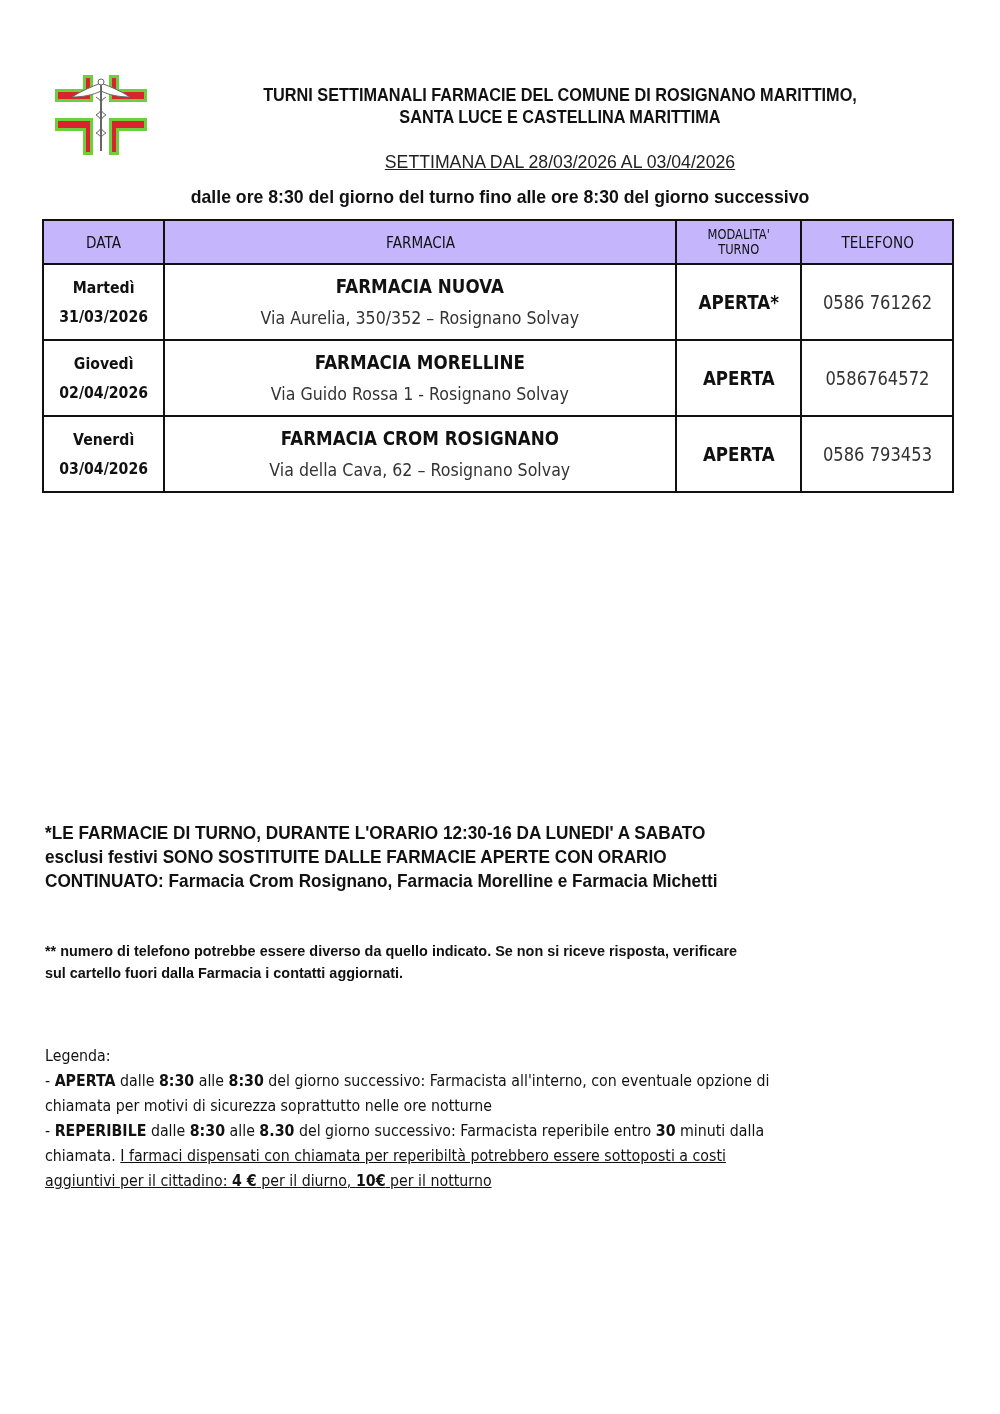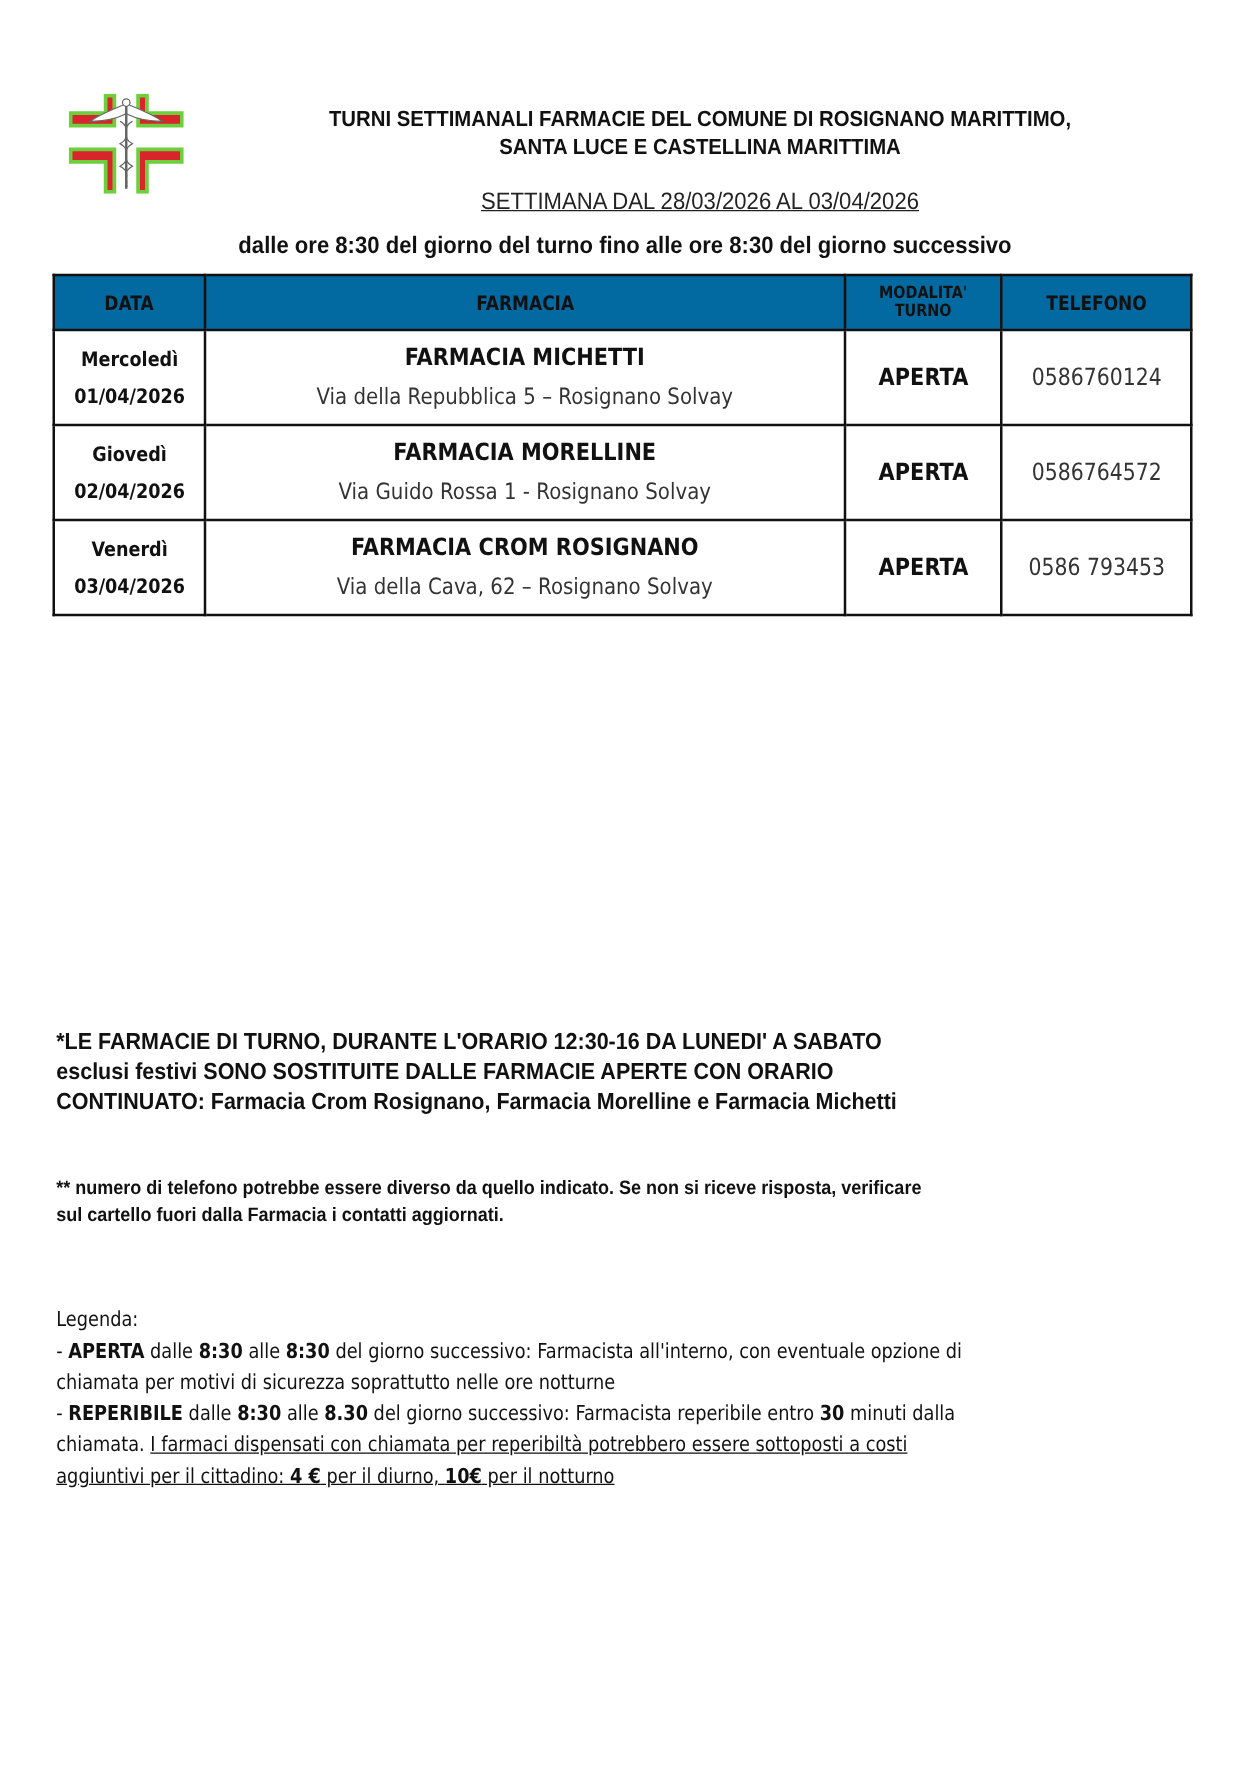--- a/index.html
+++ b/index.html
@@ -6,21 +6,21 @@
   body { width: 1000px; height: 1414px; position: relative; font-family: "Liberation Sans", sans-serif; color: #111; overflow: hidden; }
 
   .logo { position: absolute; left: 55px; top: 75px; width: 92px; height: 80px; }
 
   .title { position: absolute; left: 175px; top: 84px; width: 770px; text-align: center; font-weight: bold; font-size: 17.5px; line-height: 22px; color: #111; transform: scaleX(0.93); transform-origin: center; }
   .week { position: absolute; left: 175px; top: 151px; width: 770px; text-align: center; font-size: 19px; text-decoration: underline; color: #222; transform: scaleX(0.93); }
   .hours { position: absolute; left: 40px; top: 186px; width: 920px; text-align: center; font-size: 19px; font-weight: bold; color: #111; transform: scaleX(0.93); }
 
   table.turni { position: absolute; left: 42px; top: 219px; width: 912px; border-collapse: collapse; table-layout: fixed; }
   table.turni th, table.turni td { border: 2px solid #111; padding: 0; text-align: center; vertical-align: middle; }
-  table.turni th { background: #0369a1; font-weight: bold; color: #111; height: 42px; font-size: 16px; font-family: "DejaVu Sans", sans-serif; transform-origin: center; }
+  table.turni th { background: #c4b5fd; font-weight: normal; color: #111; height: 42px; font-size: 16px; font-family: "DejaVu Sans", sans-serif; transform-origin: center; }
   table.turni th .hd { display: inline-block; transform: scaleX(0.85); }
   table.turni th.mod .hd { font-size: 13.5px; line-height: 15px; }
   table.turni td { height: 74px; }
   .c-date { width: 120px; }
   .c-farm { width: 506px; }
   .c-mod { width: 124px; }
   .c-tel { width: 150px; }
 
   .day, .date { display: block; font-family: "DejaVu Sans", sans-serif; font-weight: bold; font-size: 16px; line-height: 29px; transform: scaleX(0.88); }
   .fname { display: block; font-family: "DejaVu Sans", sans-serif; font-weight: bold; font-size: 19px; line-height: 32px; transform: scaleX(0.88); }
@@ -82,29 +82,29 @@
     <tr>
       <th><span class="hd">DATA</span></th>
       <th><span class="hd">FARMACIA</span></th>
       <th class="mod"><span class="hd"><span>MODALITA'</span><br><span>TURNO</span></span></th>
       <th><span class="hd">TELEFONO</span></th>
     </tr>
   </thead>
   <tbody>
     <tr>
       <td>
-          <span class="day">Mercoledì</span>
-          <span class="date">01/04/2026</span>
+          <span class="day">Martedì</span>
+          <span class="date">31/03/2026</span>
         </td>
       <td>
-          <span class="fname">FARMACIA MICHETTI</span>
-          <span class="faddr">Via della Repubblica 5 – Rosignano Solvay</span>
+          <span class="fname">FARMACIA NUOVA</span>
+          <span class="faddr">Via Aurelia, 350/352 – Rosignano Solvay</span>
         </td>
-      <td><span class="mode">APERTA</span></td>
-      <td><span class="tel">0586760124</span></td>
+      <td><span class="mode">APERTA*</span></td>
+      <td><span class="tel">0586 761262</span></td>
     </tr>
     <tr>
       <td>
           <span class="day">Giovedì</span>
           <span class="date">02/04/2026</span>
         </td>
       <td>
           <span class="fname">FARMACIA MORELLINE</span>
           <span class="faddr">Via Guido Rossa 1 - Rosignano Solvay</span>
         </td>

